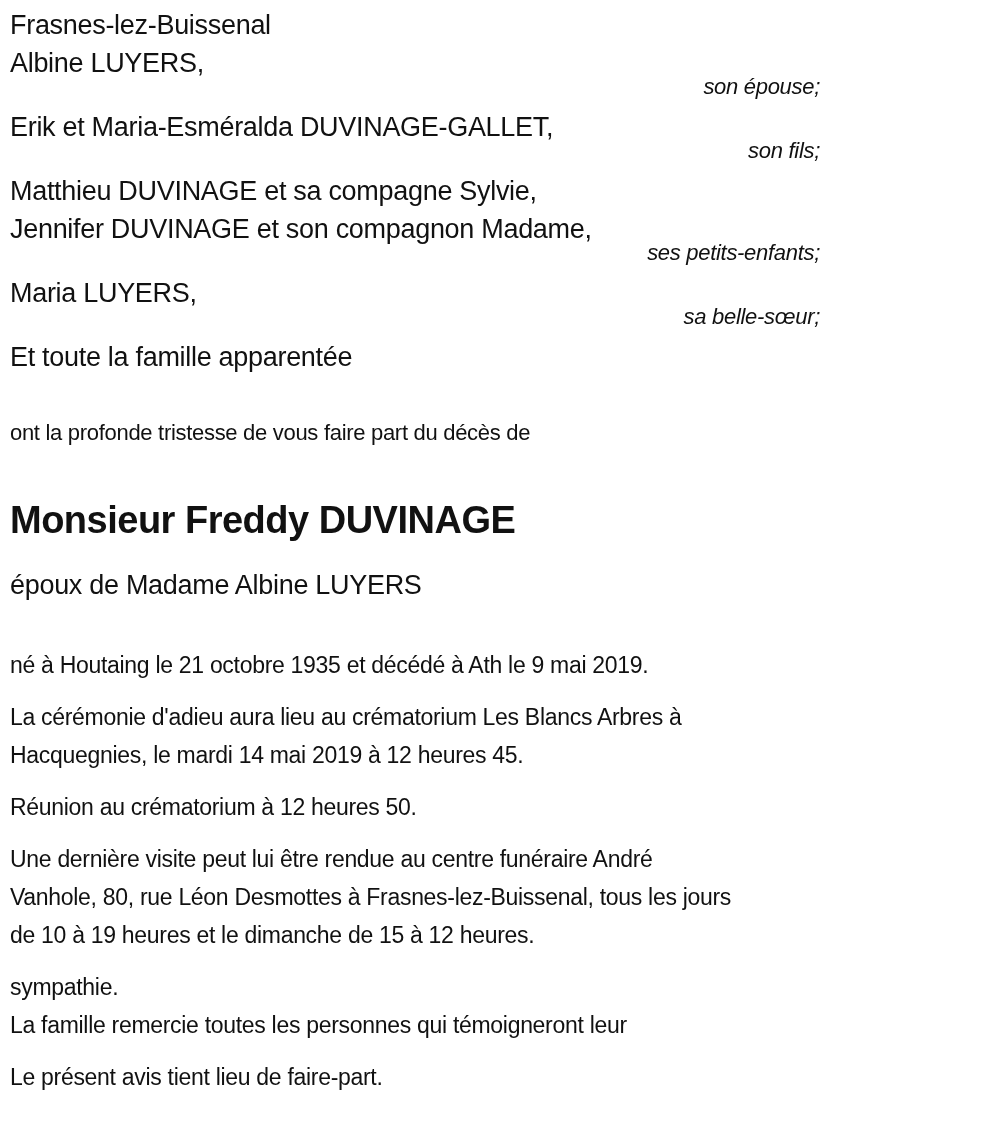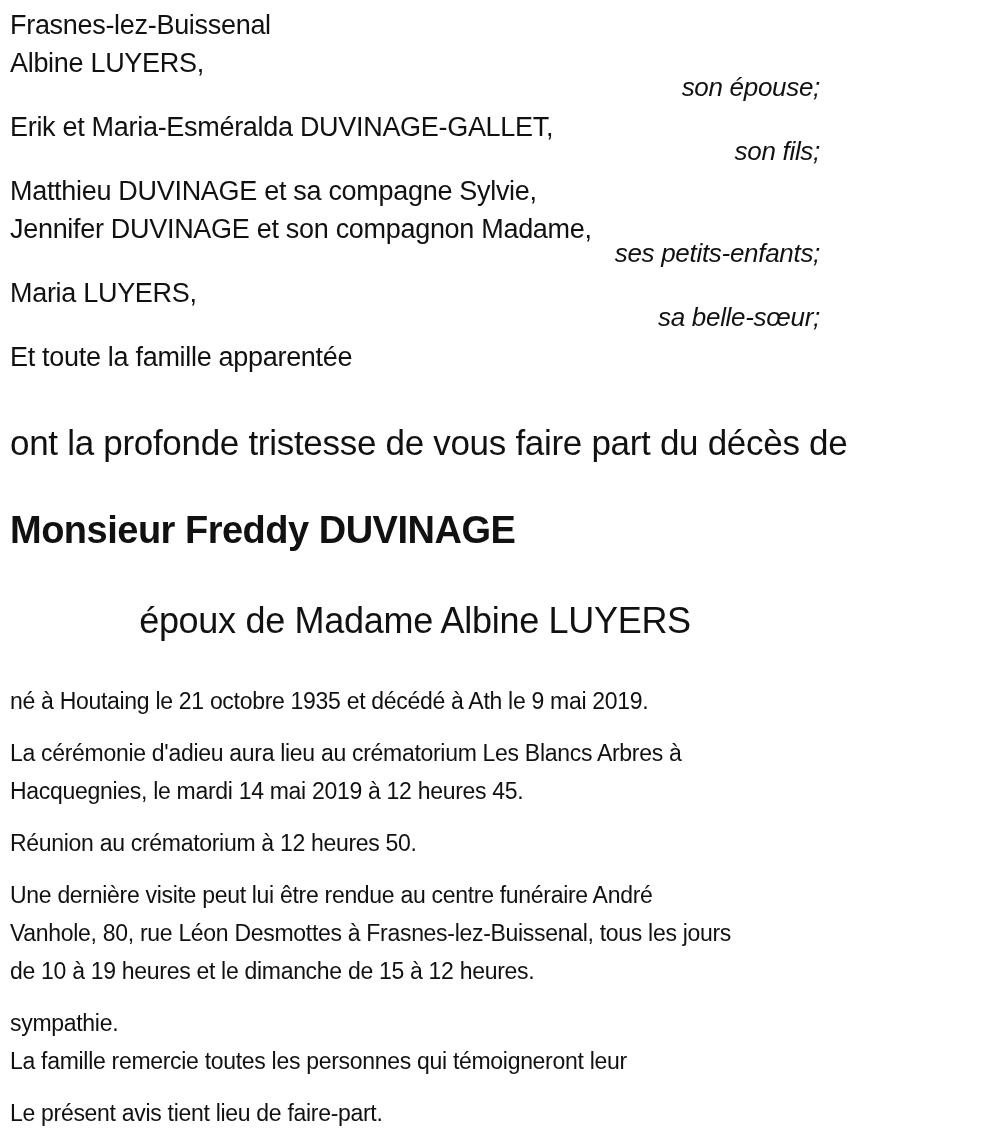--- a/index.html
+++ b/index.html
@@ -25,47 +25,46 @@
     font-size: 27px;
     line-height: 38px;
     white-space: nowrap;
   }
   .name-line {
     font-size: 27px;
     line-height: 38px;
     white-space: nowrap;
   }
   .relation-line {
-    font-size: 26px;
+    font-size: 22px;
     line-height: 22px;
     font-style: italic;
     text-align: right;
     margin: -6px 0 10px 0;
     white-space: nowrap;
   }
   .intro-line {
-    font-size: 35px;
+    font-size: 22px;
     line-height: 38px;
-    margin-top: 48px;
+    margin-top: 38px;
     white-space: nowrap;
   }
   .deceased-name {
     font-size: 38px;
     line-height: 48px;
     font-weight: 700;
     letter-spacing: -0.5px;
     margin: 44px 0 0 0;
     white-space: nowrap;
   }
   .spouse-line {
-    font-size: 36px;
+    font-size: 27px;
     line-height: 38px;
-    margin-top: 48px;
+    margin-top: 22px;
     white-space: nowrap;
-    text-align: center;
   }
   .details-section {
     margin-top: 42px;
   }
   .paragraph + .paragraph {
     margin-top: 14px;
   }
   .paragraph-line {
     font-size: 23px;
     line-height: 38px;

